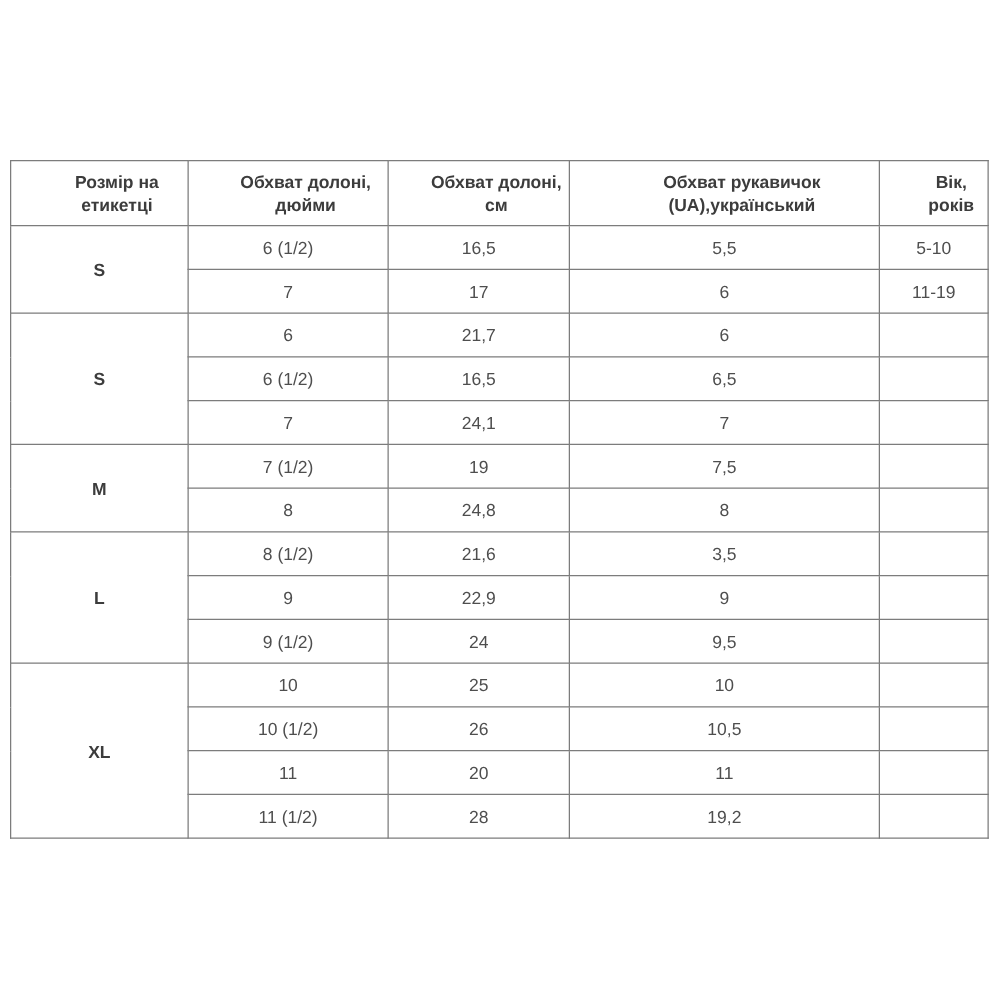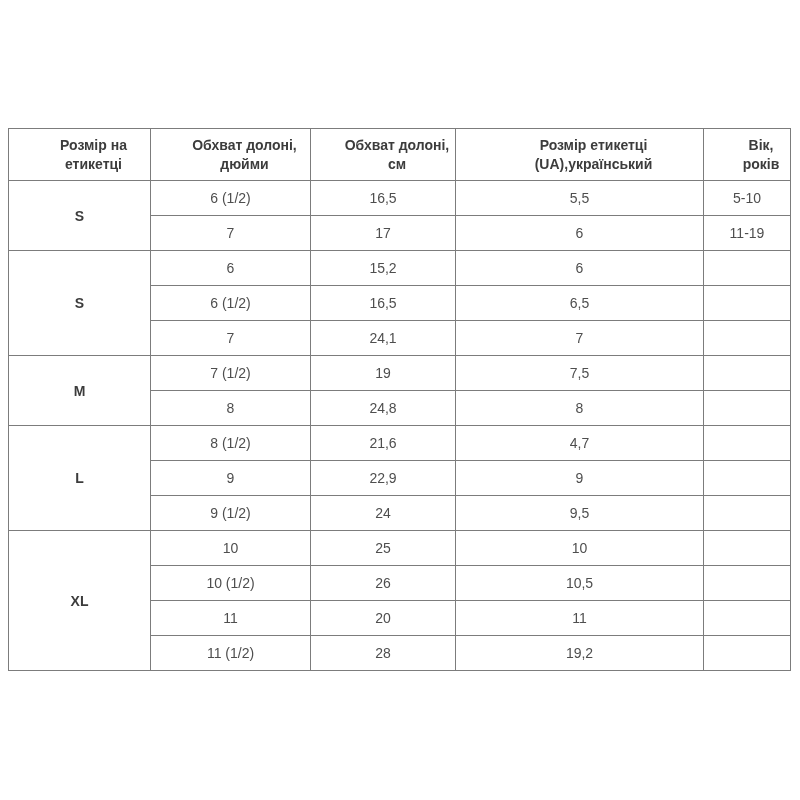--- a/index.html
+++ b/index.html
@@ -66,21 +66,21 @@
       <col style="width:87px">
     </colgroup>
     <thead>
       <tr>
         <th>Розмір на
 етикетці</th>
         <th>Обхват долоні,
 дюйми</th>
         <th>Обхват долоні,
 см</th>
-        <th>Розмір етикетці
+        <th>Обхват рукавичок
 (UA),український</th>
         <th>Вік,
 років</th>
       </tr>
     </thead>
     <tbody>
         <tr>
           <td class="group-label" rowspan="2">S</td>
           <td>6 (1/2)</td>
           <td>16,5</td>
@@ -89,21 +89,21 @@
         </tr>
         <tr>
           <td>7</td>
           <td>17</td>
           <td>6</td>
           <td>11-19</td>
         </tr>
         <tr>
           <td class="group-label" rowspan="3">S</td>
           <td>6</td>
-          <td>15,2</td>
+          <td>21,7</td>
           <td>6</td>
           <td></td>
         </tr>
         <tr>
           <td>6 (1/2)</td>
           <td>16,5</td>
           <td>6,5</td>
           <td></td>
         </tr>
         <tr>
@@ -122,21 +122,21 @@
         <tr>
           <td>8</td>
           <td>24,8</td>
           <td>8</td>
           <td></td>
         </tr>
         <tr>
           <td class="group-label" rowspan="3">L</td>
           <td>8 (1/2)</td>
           <td>21,6</td>
-          <td>4,7</td>
+          <td>3,5</td>
           <td></td>
         </tr>
         <tr>
           <td>9</td>
           <td>22,9</td>
           <td>9</td>
           <td></td>
         </tr>
         <tr>
           <td>9 (1/2)</td>

